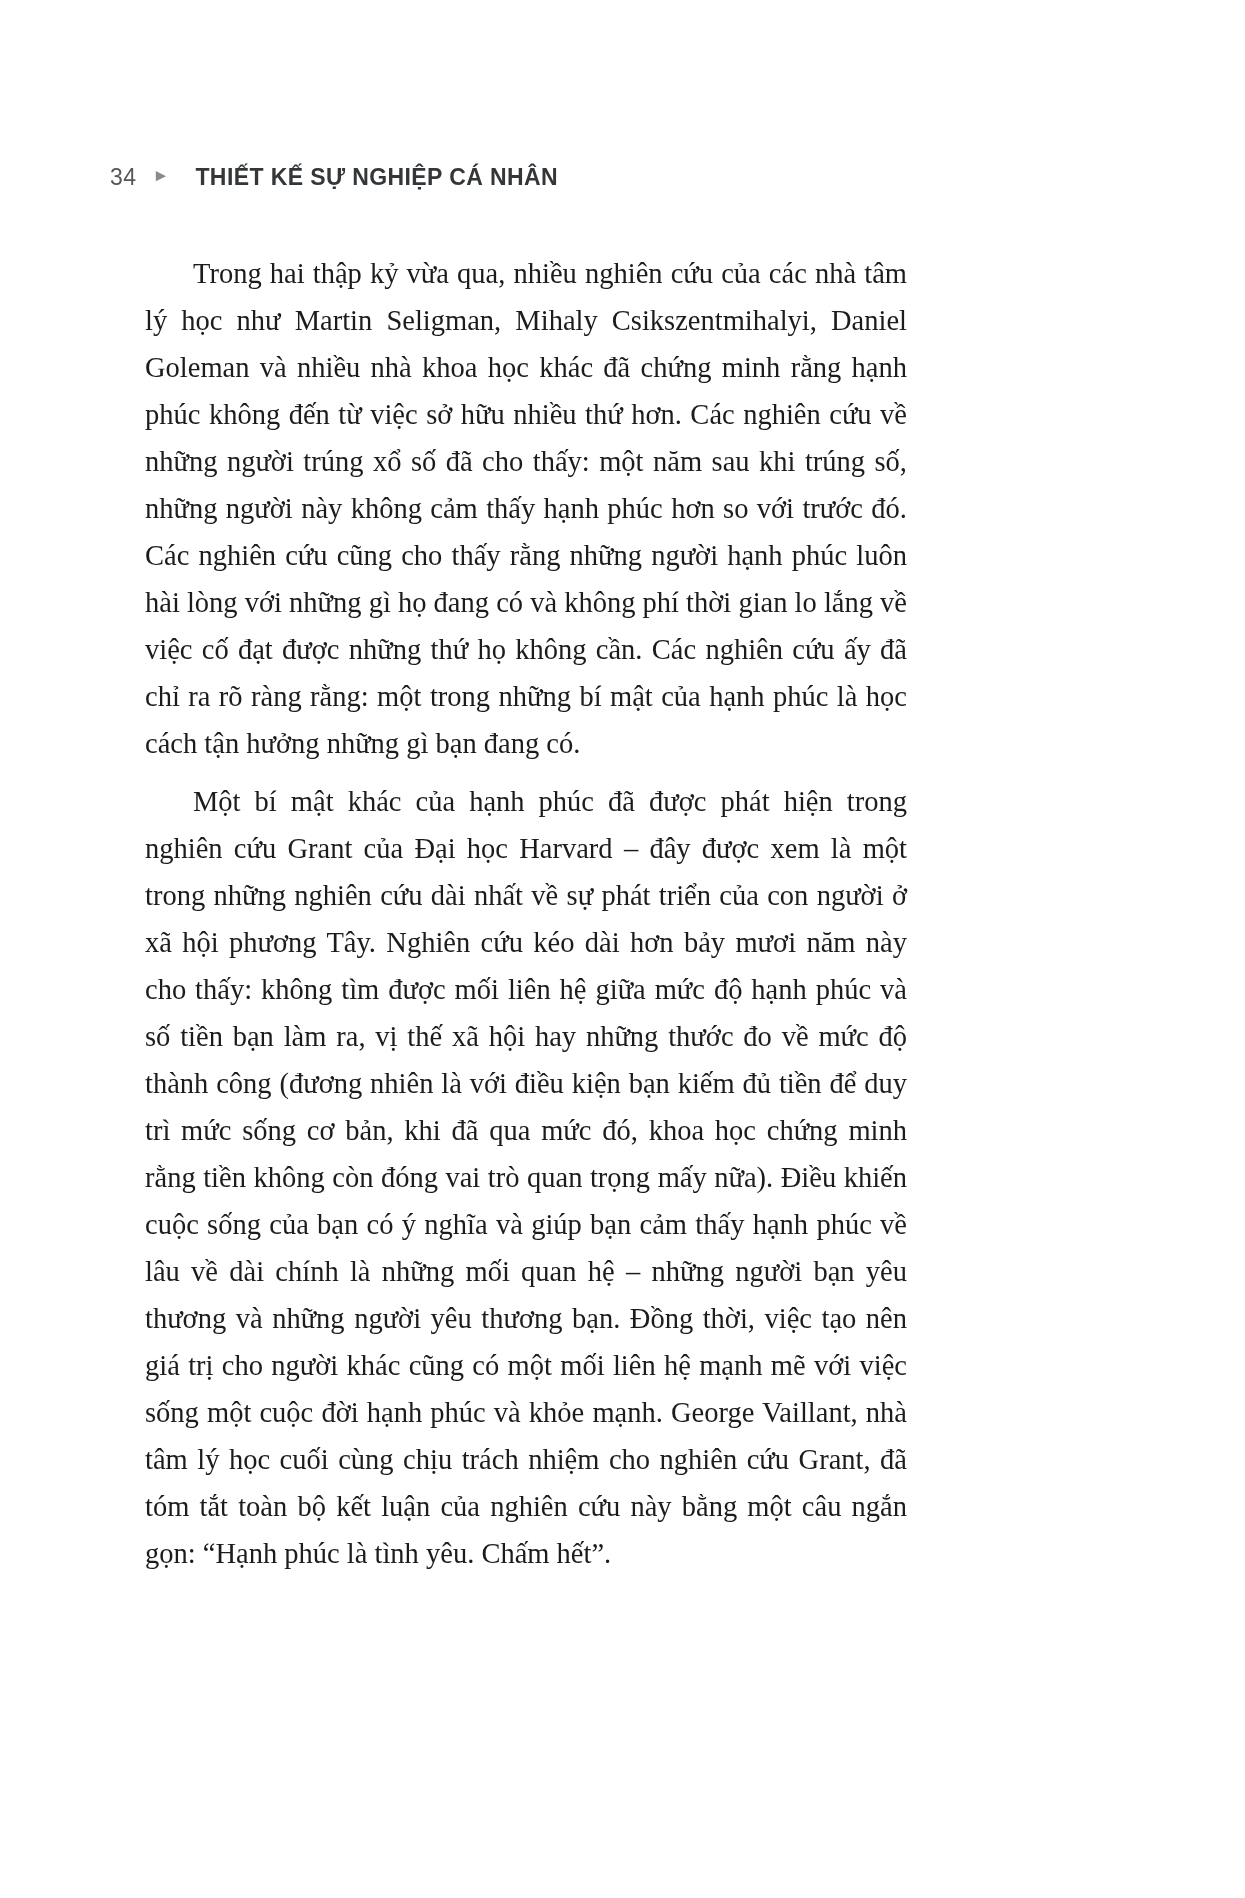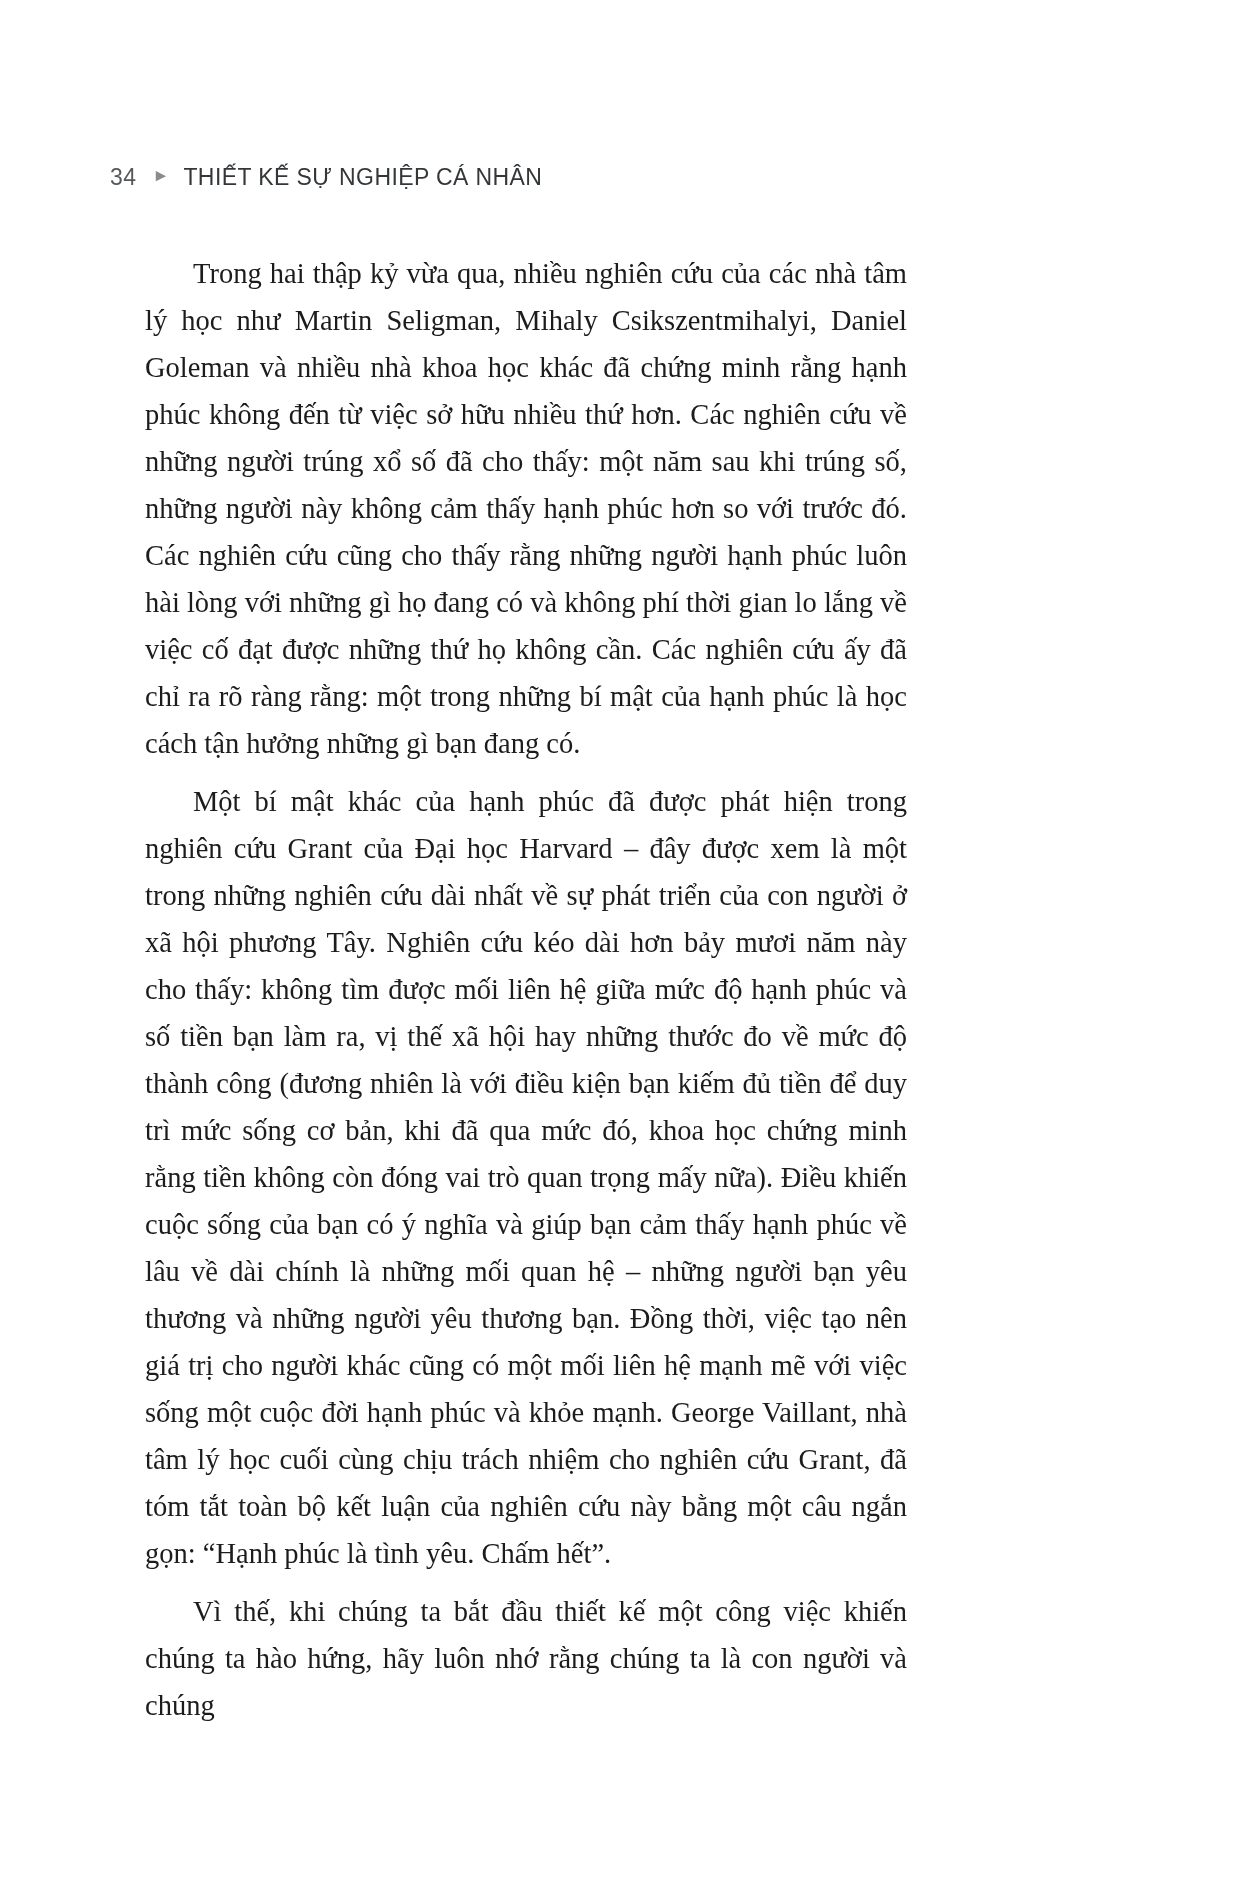--- a/index.html
+++ b/index.html
@@ -30,22 +30,23 @@
     letter-spacing: 0.5px;
   }
   .arrow-icon {
     color: #888c8f;
     font-size: 17px;
     margin: 0 14px 0 16px;
     transform: translateY(-1px);
   }
   .running-title {
     color: #33373a;
-    font-weight: 400;
+    font-weight: 700;
     letter-spacing: 0.4px;
+    margin-left: 12px;
   }
   .body-text {
     position: absolute;
     left: 145px;
     top: 242px;
     width: 762px;
     font-family: "Liberation Serif", "DejaVu Serif", serif;
     font-size: 28.5px;
     line-height: 47px;
     color: #1c1c1c;
@@ -67,16 +68,15 @@
 
   <header class="running-header">
     <span class="page-number">34</span>
     <span class="arrow-icon">►</span>
     <span class="running-title">THIẾT KẾ SỰ NGHIỆP CÁ NHÂN</span>
   </header>
 
   <main class="body-text">
     <p>Trong hai thập kỷ vừa qua, nhiều nghiên cứu của các nhà tâm lý học như Martin Seligman, Mihaly Csikszentmihalyi, Daniel Goleman và nhiều nhà khoa học khác đã chứng minh rằng hạnh phúc không đến từ việc sở hữu nhiều thứ hơn. Các nghiên cứu về những người trúng xổ số đã cho thấy: một năm sau khi trúng số, những người này không cảm thấy hạnh phúc hơn so với trước đó. Các nghiên cứu cũng cho thấy rằng những người hạnh phúc luôn hài lòng với những gì họ đang có và không phí thời gian lo lắng về việc cố đạt được những thứ họ không cần. Các nghiên cứu ấy đã chỉ ra rõ ràng rằng: một trong những bí mật của hạnh phúc là học cách tận hưởng những gì bạn đang có.</p>
     <p>Một bí mật khác của hạnh phúc đã được phát hiện trong nghiên cứu Grant của Đại học Harvard – đây được xem là một trong những nghiên cứu dài nhất về sự phát triển của con người ở xã hội phương Tây. Nghiên cứu kéo dài hơn bảy mươi năm này cho thấy: không tìm được mối liên hệ giữa mức độ hạnh phúc và số tiền bạn làm ra, vị thế xã hội hay những thước đo về mức độ thành công (đương nhiên là với điều kiện bạn kiếm đủ tiền để duy trì mức sống cơ bản, khi đã qua mức đó, khoa học chứng minh rằng tiền không còn đóng vai trò quan trọng mấy nữa). Điều khiến cuộc sống của bạn có ý nghĩa và giúp bạn cảm thấy hạnh phúc về lâu về dài chính là những mối quan hệ – những người bạn yêu thương và những người yêu thương bạn. Đồng thời, việc tạo nên giá trị cho người khác cũng có một mối liên hệ mạnh mẽ với việc sống một cuộc đời hạnh phúc và khỏe mạnh. George Vaillant, nhà tâm lý học cuối cùng chịu trách nhiệm cho nghiên cứu Grant, đã tóm tắt toàn bộ kết luận của nghiên cứu này bằng một câu ngắn gọn: “Hạnh phúc là tình yêu. Chấm hết”.</p>
-    <p>Vì thế, khi chúng ta bắt đầu thiết kế một công việc khiến chúng ta hào hứng, hãy luôn nhớ rằng chúng ta là con người và chúng</p>
   </main>
 
 </div>
 
 </body></html>

